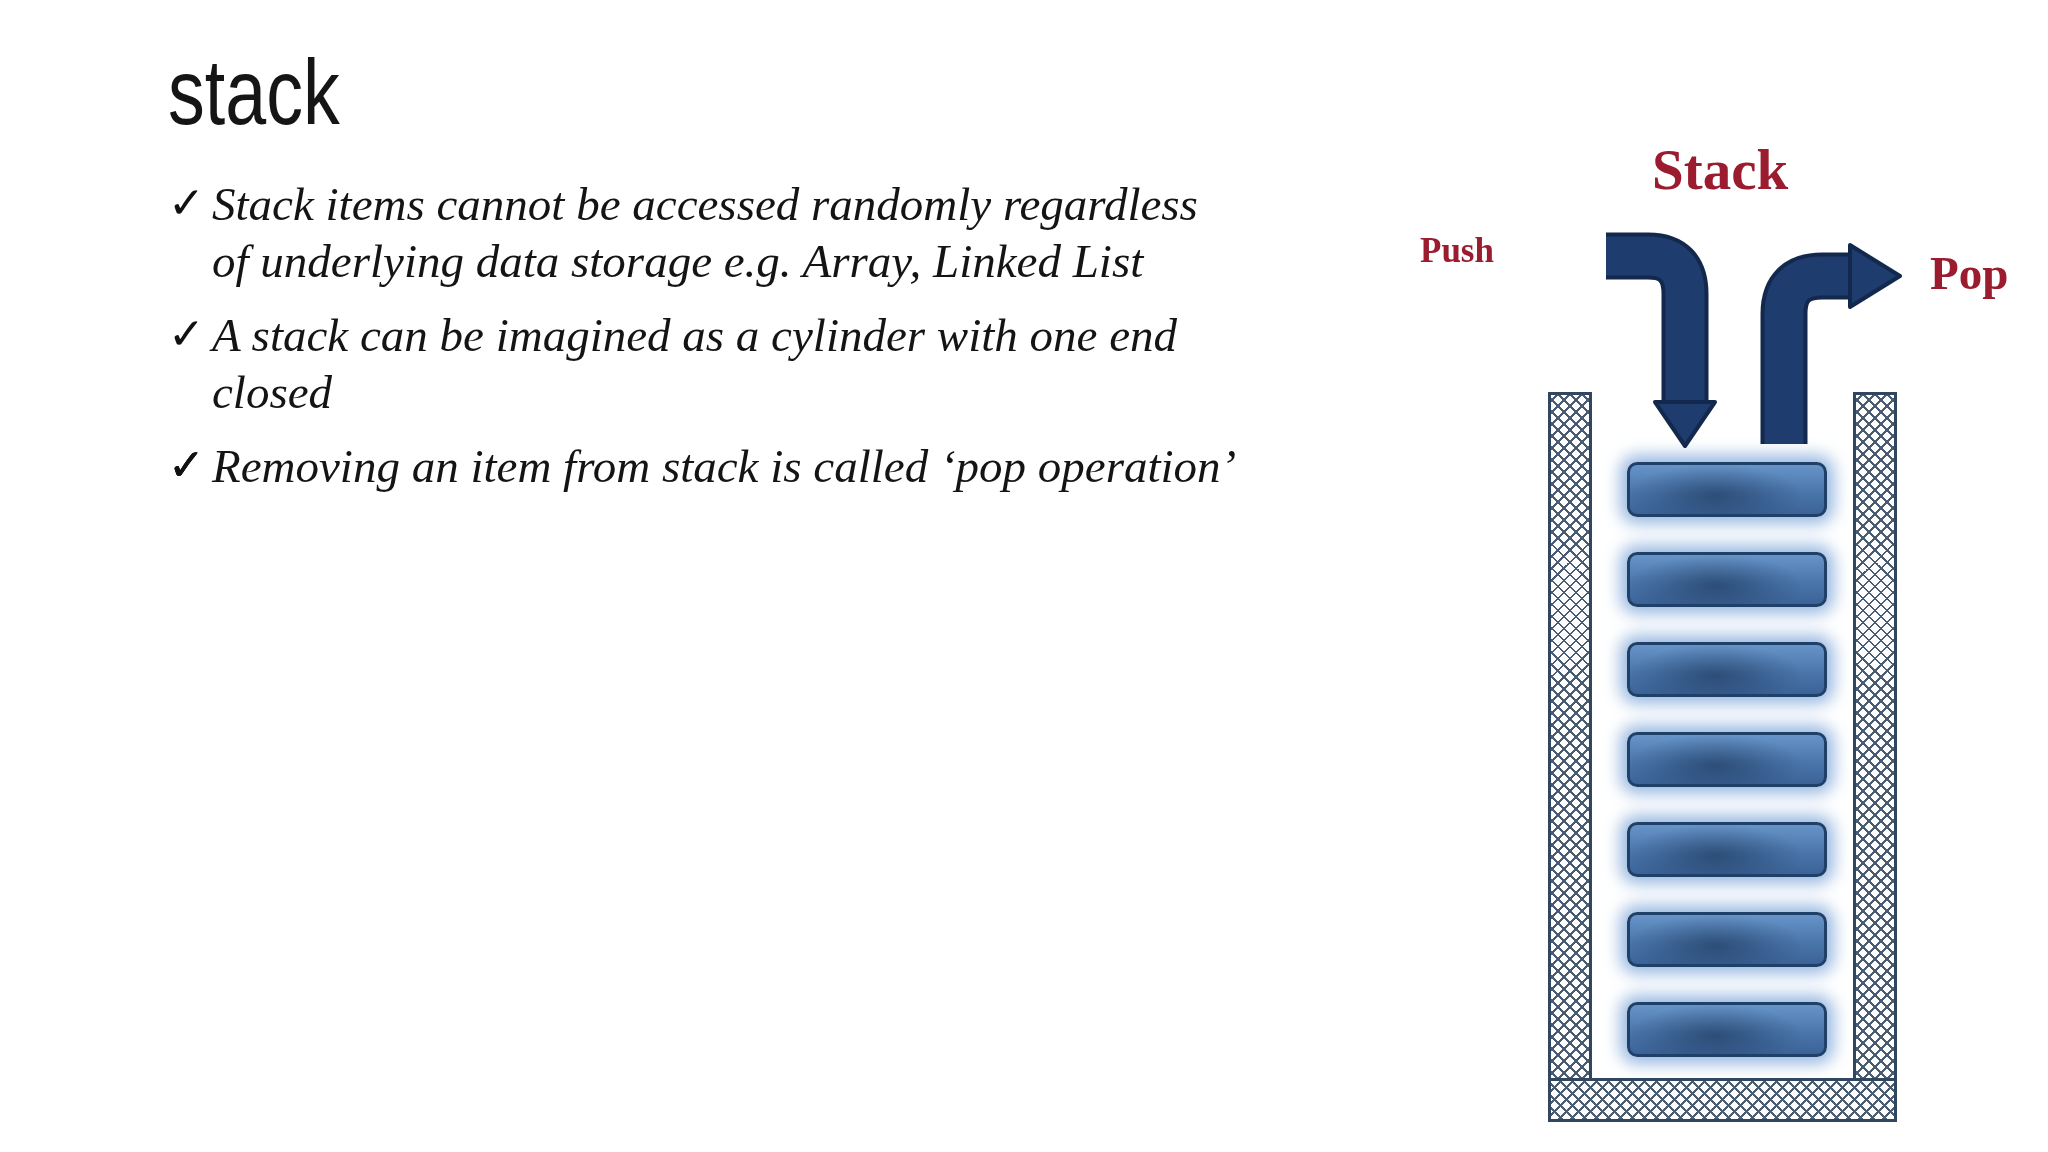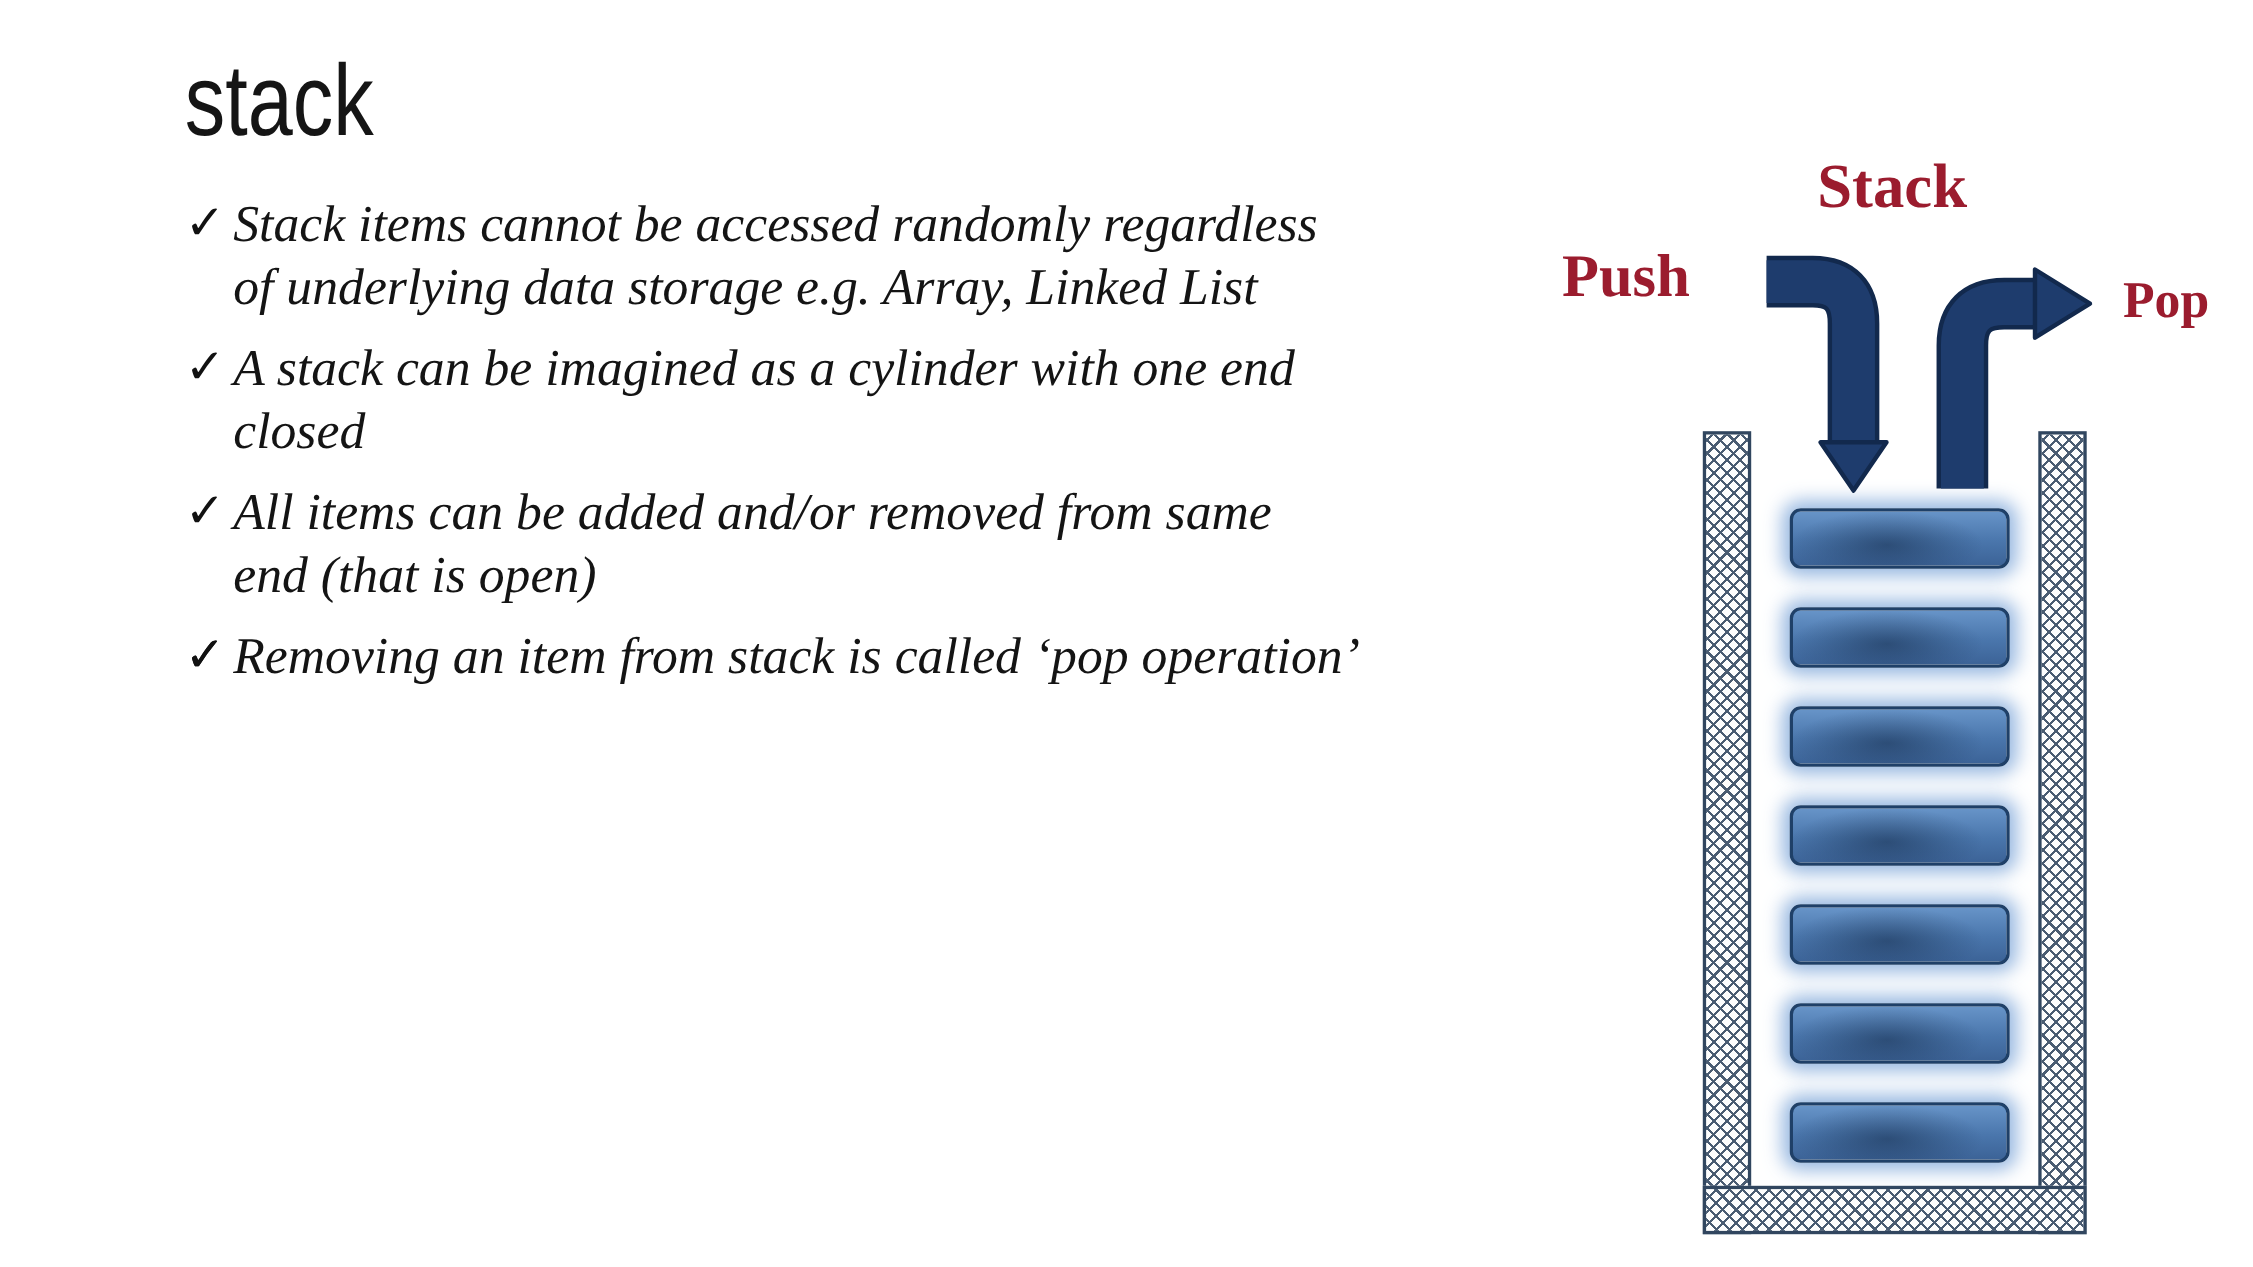--- a/index.html
+++ b/index.html
@@ -56,21 +56,21 @@
 
   
   .diagram-label{
     position:absolute;
     font-family:"Liberation Serif", serif;
     font-weight:700;
     color:#9b1c2e;
     white-space:nowrap;
   }
   .lbl-stack{ left:1652px; top:140px; font-size:57px; line-height:60px; }
-  .lbl-push { left:1420px; top:226px; font-size:55px; line-height:50px; }
+  .lbl-push { left:1420px; top:226px; font-size:35px; line-height:50px; }
   .lbl-pop  { left:1930px; top:248px; font-size:47px; line-height:50px; }
 
   .hatch{
     position:absolute;
     box-sizing:border-box;
     background-color:#fdfdfd;
     background-image:
       repeating-linear-gradient(45deg,  transparent 0 6.5px, #4a5c72 6.5px 8.5px),
       repeating-linear-gradient(-45deg, transparent 0 6.5px, #4a5c72 6.5px 8.5px);
     border:3px solid #31465f;
@@ -113,22 +113,20 @@
       <span class="btext">Stack items cannot be accessed randomly regardless
 of underlying data storage e.g. Array, Linked List</span>
     </li>
     <li>
       <span class="check">✓</span>
       <span class="btext">A stack can be imagined as a cylinder with one end
 closed</span>
     </li>
     <li>
       <span class="check">✓</span>
-      <span class="btext">All items can be added and/or removed from same
-end (that is open)</span>
     </li>
     <li>
       <span class="check">✓</span>
     </li>
     <li>
       <span class="check">✓</span>
       <span class="btext">Removing an item from stack is called ‘pop operation’</span>
     </li>
   </ul>
 </div>

